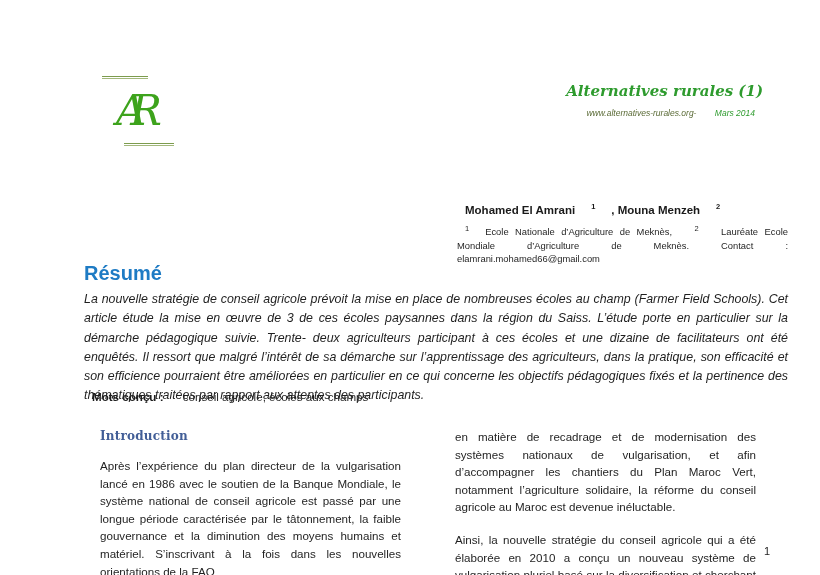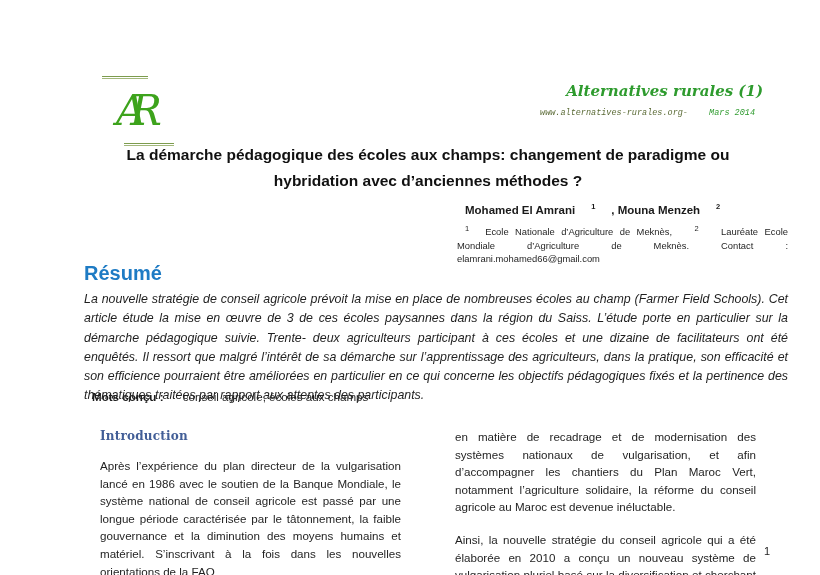--- a/index.html
+++ b/index.html
@@ -32,21 +32,21 @@
   }
   .masthead { position: absolute; right: 57px; top: 50px; text-align: right; }
   .journal-title {
     font-family: "DejaVu Serif", serif;
     font-style: italic;
     font-weight: bold;
     color: #2e9b2e;
     font-size: 15px;
     line-height: 18px;
   }
-  .journal-sub { font-family: Liberation Mono, monospace; font-style: italic; font-size: 8.5px; margin-top: 3px; color: #5a6a35; }
+  .journal-sub { font-family: Liberation Sans, sans-serif; font-style: italic; font-size: 8.5px; margin-top: 3px; color: #5a6a35; }
   .journal-sub .issue-date { color: #2e9b2e; }
   
   .article-title {
     position: absolute; left: 60px; right: 56px; top: 118px;
     text-align: center;
     font-size: 15.5px; font-weight: bold; color: #111111;
     line-height: 26px;
   }
   .authors {
     position: absolute; left: 433px; top: 180px;
@@ -98,21 +98,20 @@
     <div class="logo-rule logo-rule-top"></div>
     <div class="logo-ar">AR</div>
     <div class="logo-rule logo-rule-bottom"></div>
   </div>
 
   <div class="masthead">
     <div class="journal-title">Alternatives rurales (1)</div>
     <div class="journal-sub"><span>www.alternatives-rurales.org- </span><span class="issue-date">Mars 2014</span></div>
   </div>
 
-  <h1 class="article-title">La démarche pédagogique des écoles aux champs: changement de paradigme ou hybridation avec d’anciennes méthodes ?</h1>
 
   <div class="authors"><span>Mohamed El Amrani</span><sup>1</sup><span>, Mouna Menzeh</span><sup>2</sup></div>
 
   <p class="affiliation"><sup>1</sup><span>Ecole Nationale d’Agriculture de Meknès, </span><sup>2</sup><span> Lauréate Ecole Mondiale d’Agriculture de Meknès. Contact : elamrani.mohamed66@gmail.com</span></p>
 
   <h2 class="resume-heading">Résumé</h2>
   <p class="abstract">La nouvelle stratégie de conseil agricole prévoit la mise en place de nombreuses écoles au champ (Farmer Field Schools). Cet article étude la mise en œuvre de 3 de ces écoles paysannes dans la région du Saiss. L’étude porte en particulier sur la démarche pédagogique suivie. Trente- deux agriculteurs participant à ces écoles et une dizaine de facilitateurs ont été enquêtés. Il ressort que malgré l’intérêt de sa démarche sur l’apprentissage des agriculteurs, dans la pratique, son efficacité et son efficience pourraient être améliorées en particulier en ce qui concerne les objectifs pédagogiques fixés et la pertinence des thématiques traitées par rapport aux attentes des participants.</p>
   <p class="keywords"><span class="kw-label">Mots conçu : </span><span>conseil agricole, écoles aux champs</span></p>
 
   <div class="columns">

